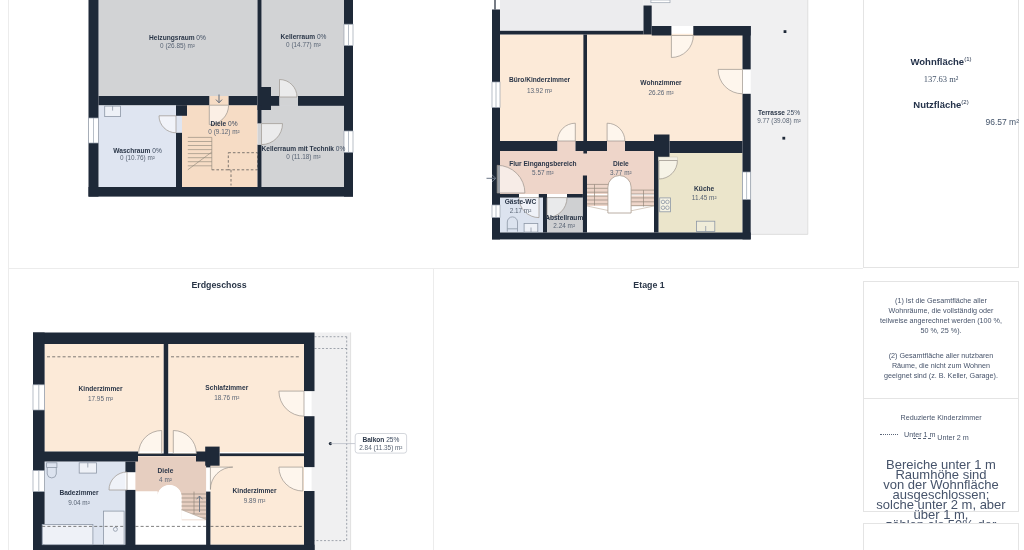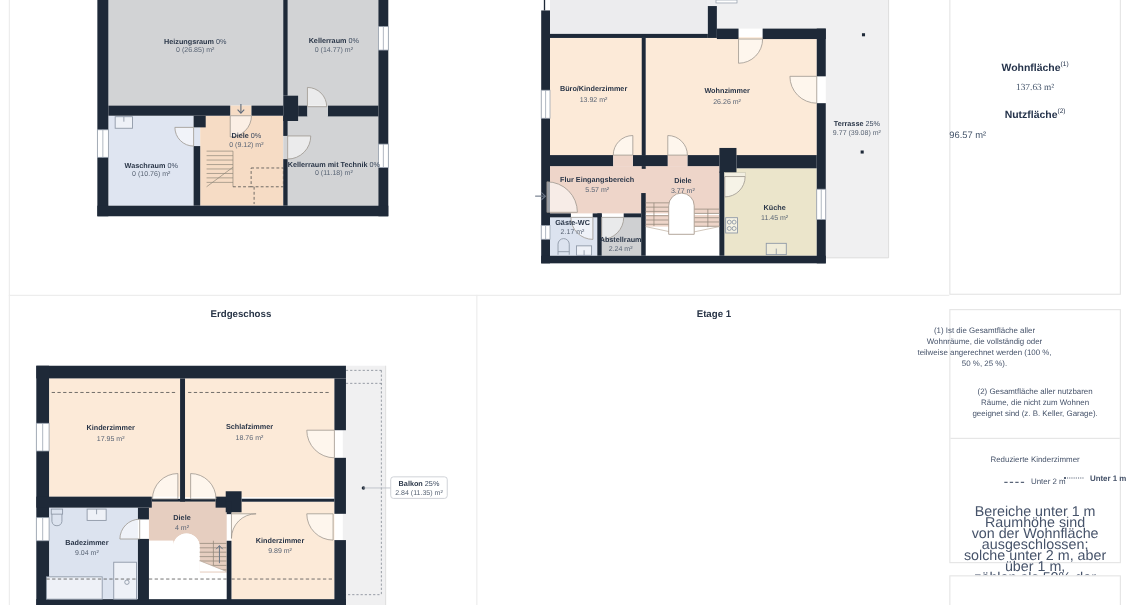--- a/index.html
+++ b/index.html
@@ -485,33 +485,33 @@
     <text x="254.6" y="502.6" text-anchor="middle" class="rarea">9.89 m²</text>
   </g>
 </svg>
 
 <div class="abs" style="left:863px;top:-6px;width:156px;height:274px;background:#fff;border:1px solid #e4e4e4;"></div>
 
 <div class="abs" style="left:863px;top:56px;width:156px;text-align:center;font-size:9.5px;font-weight:bold;color:#24324a;">Wohnfläche<span style="font-size:6px;vertical-align:super;font-weight:normal;">(1)</span></div>
 <div class="abs" style="left:863px;top:74px;width:156px;text-align:center;font-size:8.5px;color:#44546a;font-family:Liberation Serif, serif;">137.63 m²</div>
 
 <div class="abs" style="left:863px;top:99px;width:156px;text-align:center;font-size:9.5px;font-weight:bold;color:#24324a;">Nutzfläche<span style="font-size:6px;vertical-align:super;font-weight:normal;">(2)</span></div>
-<div class="abs" style="left:863px;top:117px;width:156px;text-align:left;font-size:8.5px;color:#44546a;">96.57 m²</div>
+<div class="abs" style="left:863px;top:117px;width:156px;text-align:right;font-size:8.5px;color:#44546a;">96.57 m²</div>
 
 <div class="abs" style="left:863px;top:281px;width:156px;height:231px;background:#fff;border:1px solid #e4e4e4;"></div>
 
-<div class="abs" style="left:823px;top:296px;width:144px;text-align:center;font-size:7.2px;line-height:10px;color:#46536a;">(1) Ist die Gesamtfläche aller<br>Wohnräume, die vollständig oder<br>teilweise angerechnet werden (100 %,<br>50 %, 25 %).</div>
+<div class="abs" style="left:869px;top:296px;width:144px;text-align:center;font-size:7.2px;line-height:10px;color:#46536a;">(1) Ist die Gesamtfläche aller<br>Wohnräume, die vollständig oder<br>teilweise angerechnet werden (100 %,<br>50 %, 25 %).</div>
 
 <div class="abs" style="left:869px;top:350.5px;width:144px;text-align:center;font-size:7.2px;line-height:10px;color:#46536a;">(2) Gesamtfläche aller nutzbaren<br>Räume, die nicht zum Wohnen<br>geeignet sind (z. B. Keller, Garage).</div>
 
 <div class="abs" style="left:864px;top:398px;width:154px;height:1px;background:#e4e4e4;"></div>
 
 <div class="abs" style="left:869px;top:412.5px;width:144px;text-align:center;font-size:7.2px;line-height:10px;color:#46536a;">Reduzierte Kinderzimmer</div>
 
-<div class="abs" style="left:880px;top:429.8px;width:144px;text-align:right;font-size:7.2px;line-height:10px;color:#46536a;font-weight:bold;"><span style="display:inline-block;width:18px;height:1px;border-top:1px dotted #5a6578;vertical-align:middle;margin-right:6px;"></span>Unter 1 m</div>
+<div class="abs" style="left:880px;top:429.8px;width:144px;text-align:left;font-size:7.2px;line-height:10px;color:#46536a;"><span style="display:inline-block;width:18px;height:1px;border-top:1px dotted #5a6578;vertical-align:middle;margin-right:6px;"></span>Unter 1 m</div>
 
 <div class="abs" style="left:869px;top:433px;width:144px;text-align:center;font-size:7.2px;line-height:10px;color:#46536a;"><span style="display:inline-block;width:18px;height:1px;border-top:1.2px dashed #5a6578;vertical-align:middle;margin-right:6px;"></span>Unter 2 m</div>
 
 <div class="abs" style="left:867px;top:460.4px;width:148px;text-align:center;font-size:13px;line-height:10px;color:#46536a;">Bereiche unter 1 m Raumhöhe sind<br>von der Wohnfläche ausgeschlossen;<br>solche unter 2 m, aber über 1 m,<br>zählen als 50% der Wohnfläche</div>
 
 <div class="abs" style="left:863px;top:523px;width:156px;height:40px;background:#fff;border:1px solid #e4e4e4;"></div>
 
 </div>
 
 </body></html>

